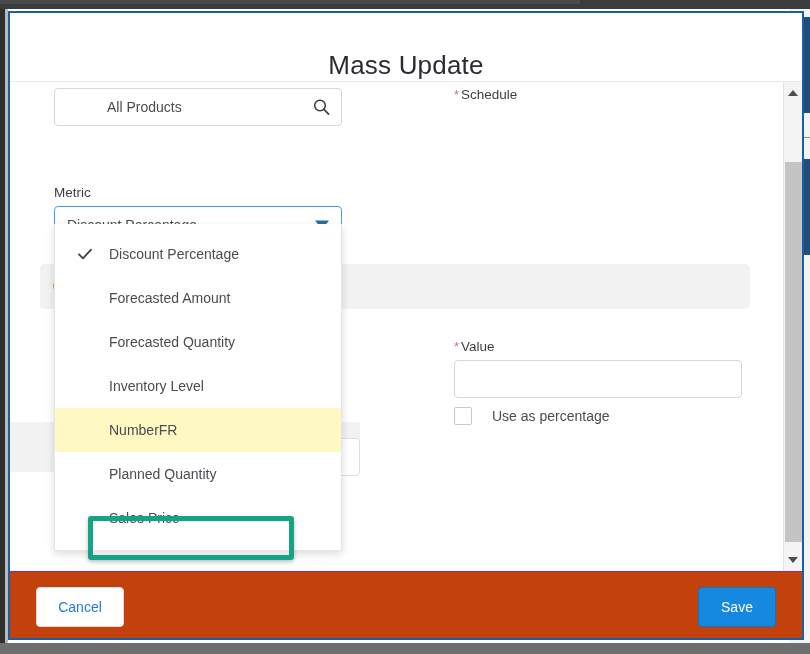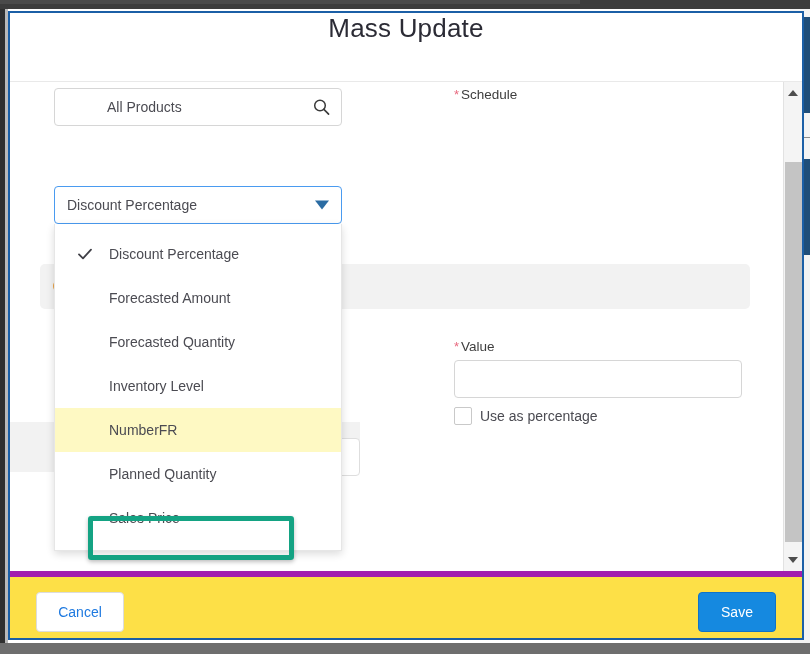--- a/index.html
+++ b/index.html
@@ -93,21 +93,21 @@
     height: 629px;
     background: #ffffff;
     border: 2px solid #1b5fa6;
     box-sizing: border-box;
     overflow: hidden;
   }
 
   .modal-header {
     height: 69px;
     display: flex;
-    align-items: flex-start;
+    align-items: flex-end;
     justify-content: center;
     background: #ffffff;
     border-bottom: 1px solid #e9e9e9;
     box-sizing: border-box;
   }
   .modal-title {
     font-size: 26px;
     color: #2b2b35;
     letter-spacing: 0.2px;
     font-weight: 400;
@@ -116,22 +116,22 @@
   .modal-body {
     position: relative;
     height: 489px;
     background: #ffffff;
     overflow: hidden;
   }
 
   .modal-footer {
     position: relative;
     height: 81px;
-    background: #fde047;
-    border-top: 6px solid #a21caf;
+    background: #c2410c;
+    border-top: 1px solid #a21caf;
     box-sizing: border-box;
   }
 
   
   .field-label {
     font-size: 13.5px;
     color: #3e3e3e;
     margin-bottom: 6px;
     display: block;
     line-height: 1;
@@ -260,21 +260,21 @@
     align-items: center;
   }
   .cb-box {
     width: 18px; height: 18px;
     border: 1px solid #c9c9c9;
     border-radius: 2px;
     background: #ffffff;
     box-sizing: border-box;
   }
   .cb-label {
-    margin-left: 8px;
+    margin-left: 20px;
     font-size: 14px;
     color: #4b4b52;
   }
 
   
   .hidden-field {
     position: absolute;
     left: 250px;
     top: 356px;
     width: 100px;
@@ -458,20 +458,21 @@
               </svg>
           </span>
         </div>
       </div>
 
       <div class="fld-schedule">
         <label class="field-label"><span class="req-star">*</span><span>Schedule</span></label>
       </div>
 
       <div class="fld-metric">
+        <label class="field-label">Metric</label>
         <div class="select-shell">
           <span class="val">Discount Percentage</span>
           <span class="caret"></span>
         </div>
       </div>
 
       <div class="fld-value">
         <label class="field-label"><span class="req-star">*</span><span>Value</span></label>
         <div class="value-input"></div>
         <div class="cb-row">

